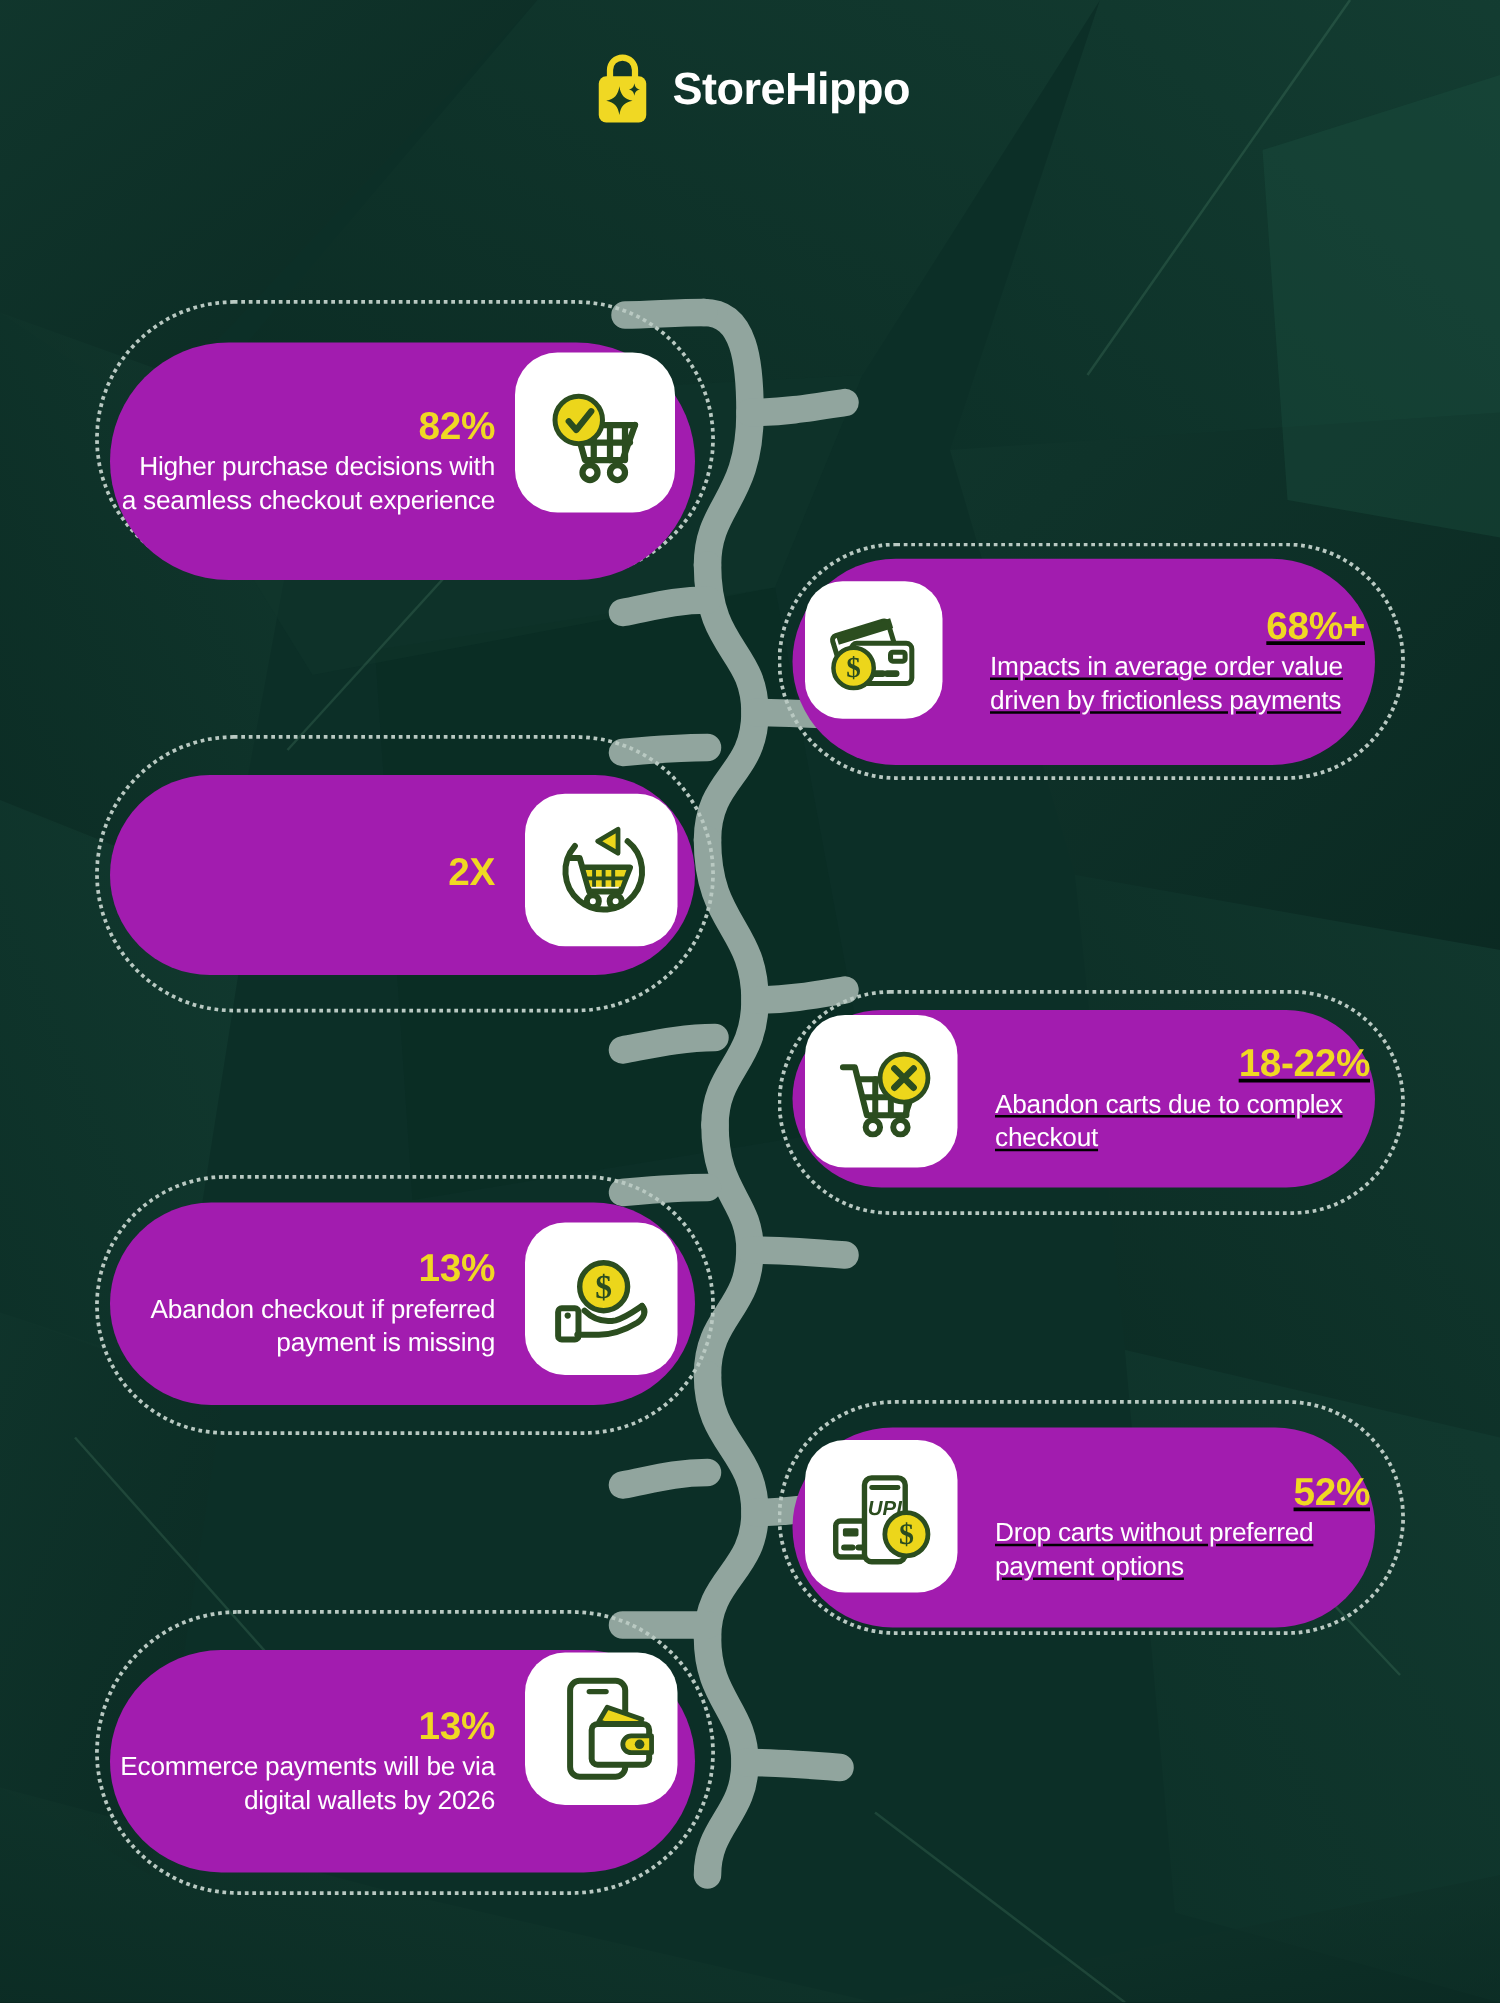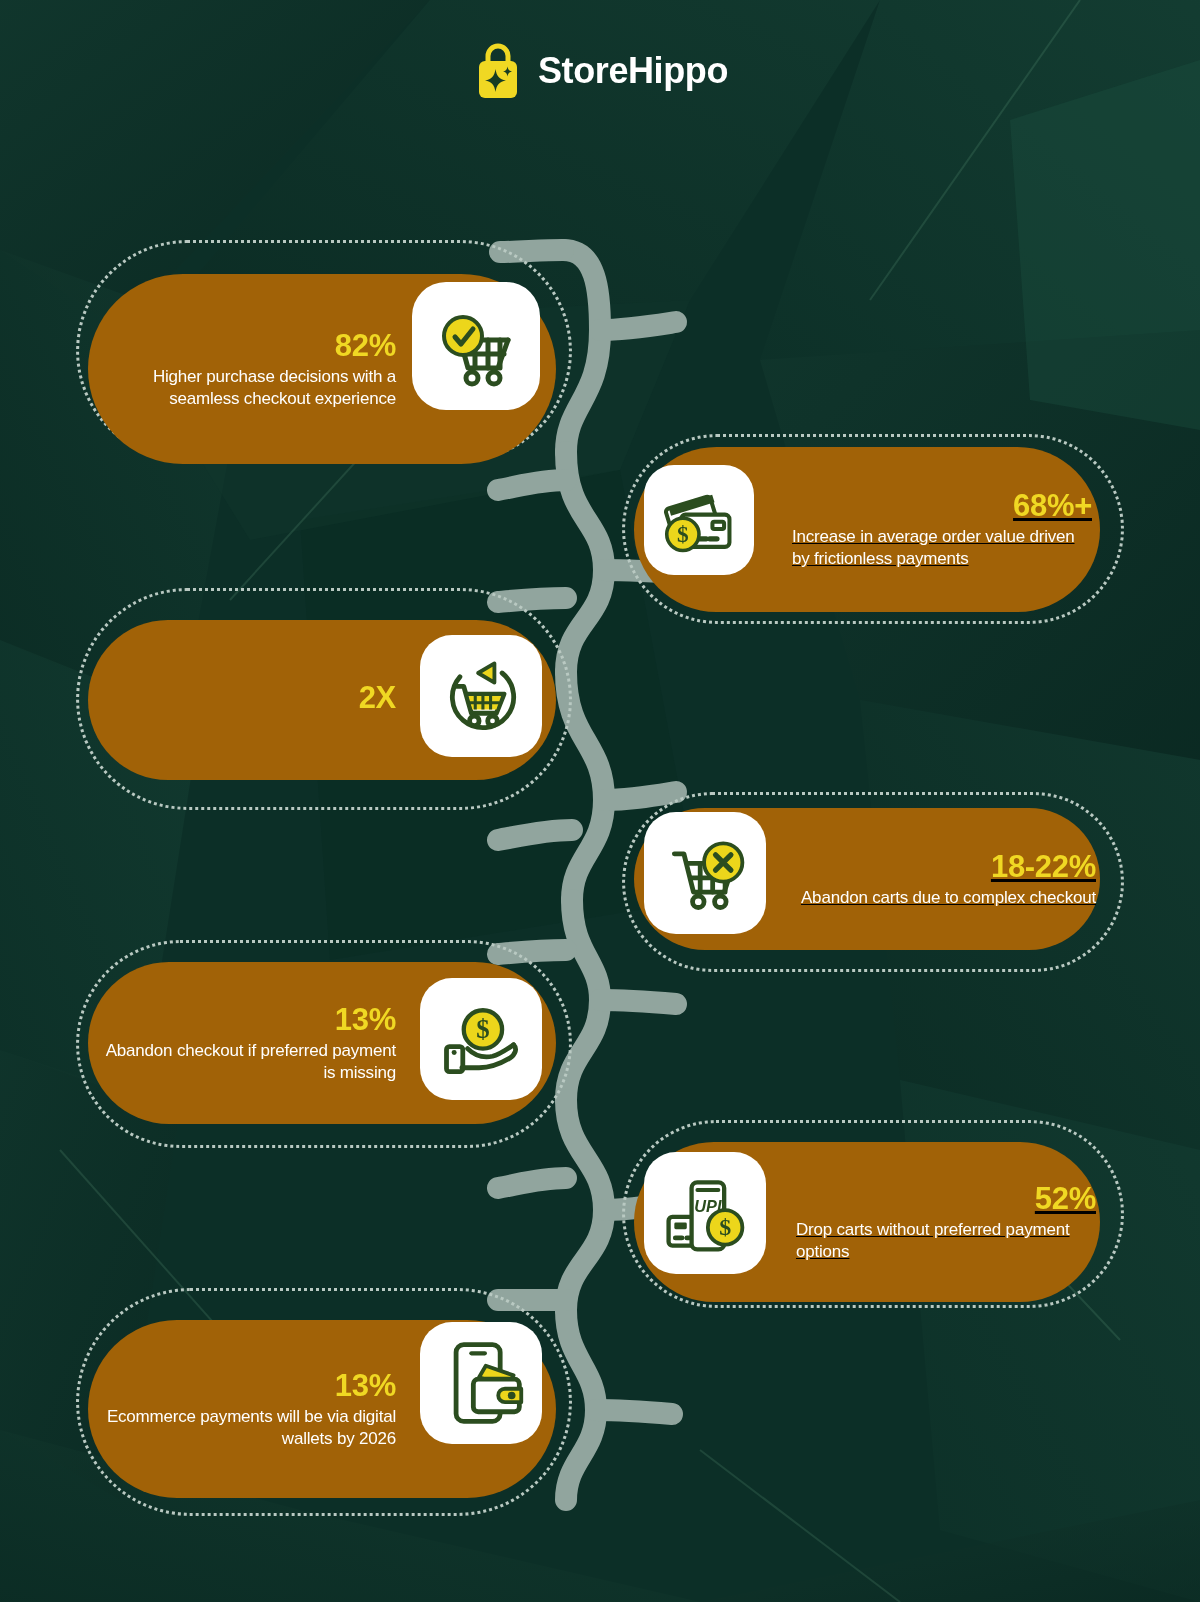--- a/index.html
+++ b/index.html
@@ -62,21 +62,21 @@
 
   .dotted {
     position: absolute;
     border: 3px dotted #b9c9c2;
     border-radius: 999px;
     z-index: 11;
   }
 
   .card {
     position: absolute;
-    background: #a16207;
+    background: #a21caf;
     border-radius: 999px;
     z-index: 12;
   }
 
   .card-inner {
     position: absolute;
     inset: 0;
     display: flex;
     align-items: center;
   }
@@ -89,21 +89,21 @@
   .stat {
     color: #f0d823;
     font-weight: bold;
     font-size: 31px;
     line-height: 1.1;
     letter-spacing: -0.3px;
     margin-bottom: 3px;
   }
   .desc {
     color: #ffffff;
-    font-size: 17px;
+    font-size: 21px;
     line-height: 1.27;
     letter-spacing: -0.2px;
   }
 
   
   .row-left .txt { align-items: flex-end; text-align: right; }
   .row-right .txt { align-items: flex-end; text-align: left; text-decoration: underline; }
 
   .tile {
     position: absolute;
@@ -265,21 +265,21 @@
     <circle cx="35" cy="38" r="19" fill="#ecd61b" stroke="#2b4d1f" stroke-width="4"></circle>
     <path d="M27 39 L33 46 L45 31" fill="none" stroke="#2b4d1f" stroke-width="5" stroke-linecap="round" stroke-linejoin="round"></path>
   </svg>
 </div>
 
 <div class="dotted" id="dot2"></div>
 <div class="card row row-right" id="card2">
   <div class="card-inner">
     <div class="txt">
       <div class="stat">68%+</div>
-      <div class="desc">Increase in average order value driven by frictionless payments</div>
+      <div class="desc">Impacts in average order value driven by frictionless payments</div>
     </div>
   </div>
 </div>
 <div class="tile" id="tile2">
   <svg width="86" height="86" viewBox="0 0 96 96">
     <g stroke="#2b4d1f" stroke-width="4.5" stroke-linejoin="round" fill="none">
       <rect x="14" y="28" width="52" height="34" rx="4" transform="rotate(-17 40 45)"></rect>
       <path d="M15.5 39 L64 24" stroke-width="9"></path>
       <rect x="28" y="42" width="54" height="36" rx="5" fill="#ffffff"></rect>
       <rect x="63" y="50" width="13" height="8" rx="2" fill="#ffffff"></rect>

